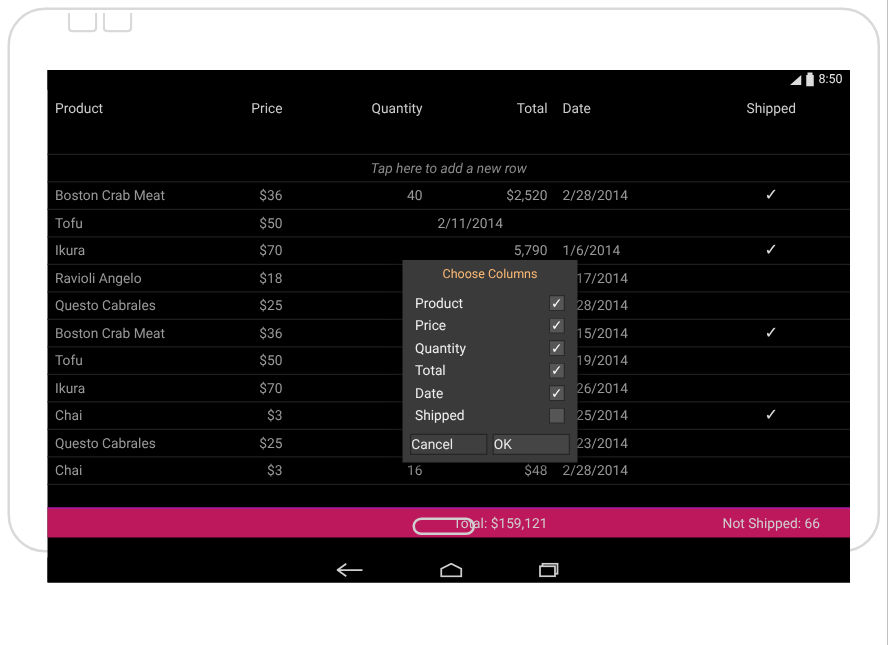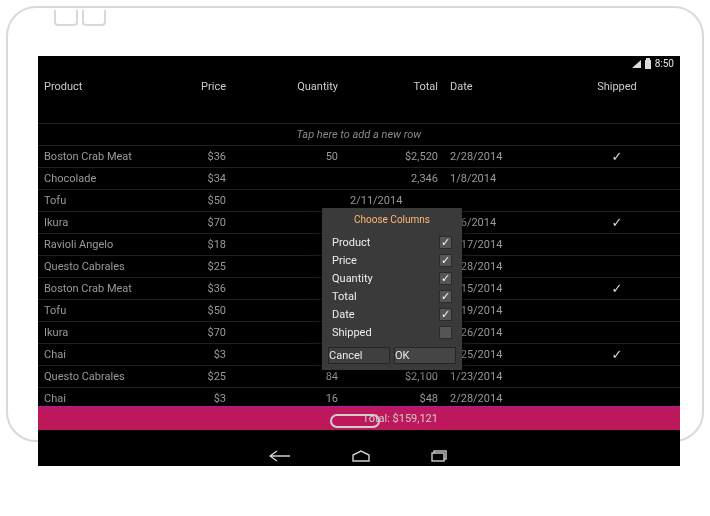--- a/index.html
+++ b/index.html
@@ -108,32 +108,24 @@
       </div>
 
       <div class="newrow">
         <div class="ctr">Tap here to add a new row</div>
       </div>
 
       <div id="rows">
           <div class="grow">
             <div class="cell">Boston Crab Meat</div>
             <div class="cell r">$36</div>
-            <div class="cell r">50</div>
+            <div class="cell r">40</div>
             <div class="cell r">$2,520</div>
             <div class="cell">2/28/2014</div>
             <div class="cell c"><span class="shipchk">✓</span></div>
-          </div>
-          <div class="grow">
-            <div class="cell">Chocolade</div>
-            <div class="cell r">$34</div>
-            <div class="cell r"></div>
-            <div class="cell r">2,346</div>
-            <div class="cell">1/8/2014</div>
-            <div class="cell c"></div>
           </div>
           <div class="grow">
             <div class="cell">Tofu</div>
             <div class="cell r">$50</div>
             <div class="cell r"></div>
             <div class="cell">2/11/2014</div>
             <div class="cell c"></div>
           </div>
           <div class="grow">
             <div class="cell">Ikura</div>
@@ -208,20 +200,21 @@
             <div class="cell c"></div>
           </div>
         </div>
 
       <div class="gfoot">
         <div class="cell"></div>
           <div class="cell"></div>
           <div class="cell"></div>
         <div class="cell r">Total: $159,121</div>
         <div class="cell"></div>
+        <div class="cell c">Not Shipped: 66</div>
       </div>
 
     </div>
 
     <div class="navbar">
       <span>
           <svg width="22" height="12" viewBox="0 0 22 12">
             <path d="M8 1 L1 6 L8 11 M1 6 H21" stroke="#cfcfcf" stroke-width="1.4" fill="none" stroke-linejoin="round"></path>
           </svg>
         </span>

